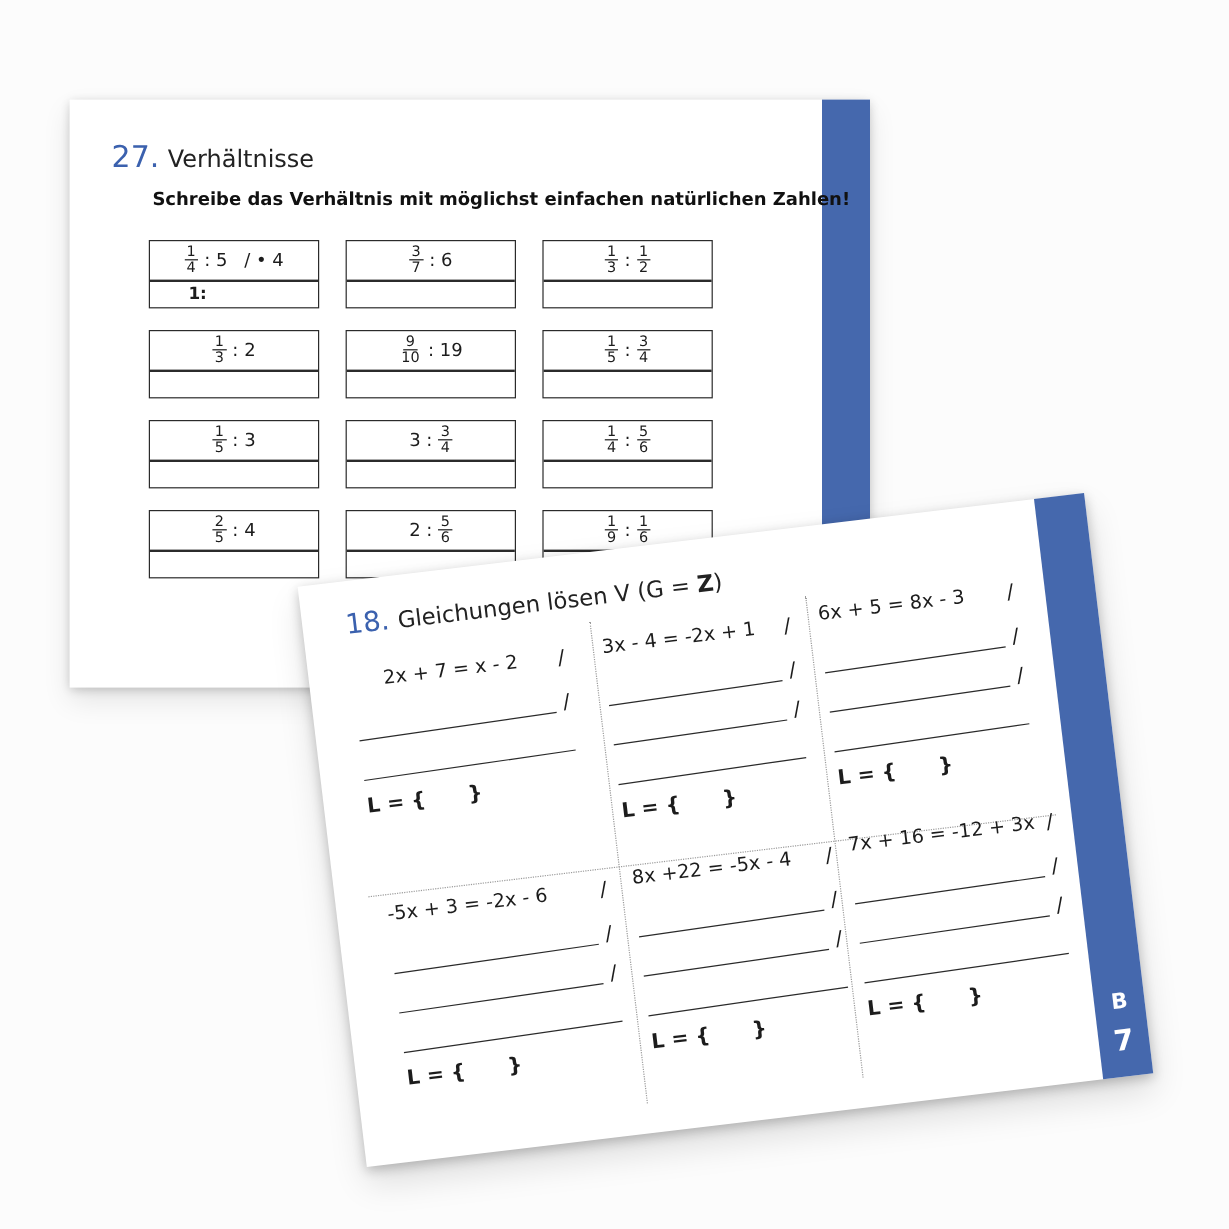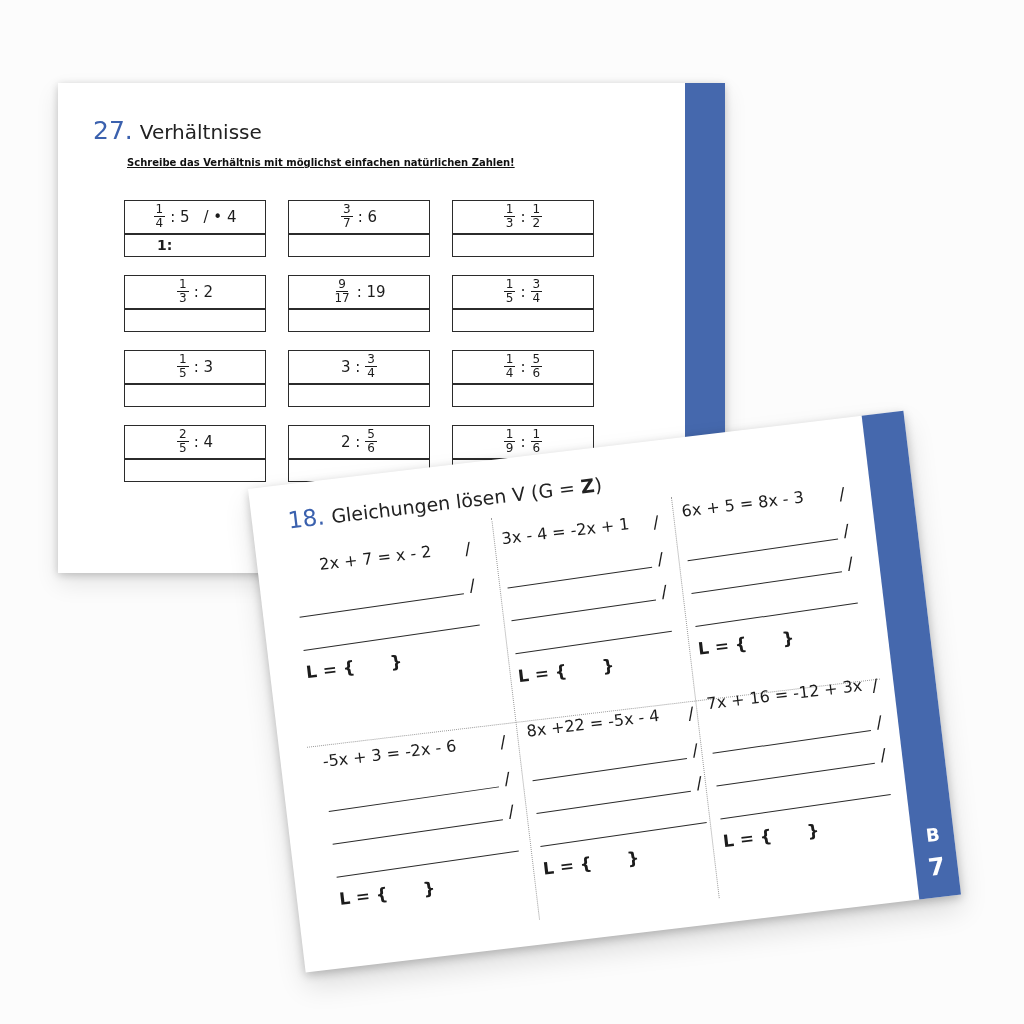--- a/index.html
+++ b/index.html
@@ -21,21 +21,21 @@
     box-shadow:0 3px 10px rgba(0,0,0,.22),0 14px 28px rgba(0,0,0,.13);
     z-index:2;
   }
   .stripe{position:absolute;top:0;right:0;bottom:0;width:40px;background:#4568ad;}
   .p18 .stripe{width:42px;}
 
   
   .p27 .ptitle{position:absolute;left:35px;top:26px;margin:0;font-weight:400;white-space:nowrap;}
   .pgnum{font-size:25px;color:#3b61ae;}
   .pgtitle{font-size:20px;color:#222;margin-left:7px;}
-  .instruction{position:absolute;left:69px;top:74px;margin:0;font-size:10px;font-weight:bold;color:#111;white-space:nowrap;text-decoration:underline;}
+  .instruction{position:absolute;left:69px;top:74px;margin:0;font-size:15px;font-weight:bold;color:#111;white-space:nowrap;}
   .ratio-grid{
     position:absolute;left:66px;top:117px;
     display:grid;grid-template-columns:repeat(3,142px);column-gap:22px;row-gap:18px;
   }
   .rbox{height:57px;box-sizing:border-box;border:1.5px solid #2b2b2b;display:flex;flex-direction:column;background:#fff;}
   .rbox-top{flex:1.5;display:flex;align-items:center;justify-content:center;gap:5px;font-size:15px;border-bottom:2px solid #2b2b2b;}
   .rbox-bottom{flex:1;display:flex;align-items:center;}
   .rbox-answer{font-weight:bold;font-size:14px;padding-left:32px;}
   .frac{display:inline-flex;flex-direction:column;align-items:center;font-size:12px;line-height:1.15;}
   .frac .fnum{border-bottom:1.2px solid #1c1c1c;padding:0 2px;}
@@ -122,21 +122,21 @@
             <span class="fden">3</span>
           </span>
           <span class="tok">: 2</span>
         </div>
         <div class="rbox-bottom"></div>
       </div>
       <div class="rbox">
         <div class="rbox-top">
           <span class="frac">
             <span class="fnum">9</span>
-            <span class="fden">17</span>
+            <span class="fden">10</span>
           </span>
           <span class="tok">: 19</span>
         </div>
         <div class="rbox-bottom"></div>
       </div>
       <div class="rbox">
         <div class="rbox-top">
           <span class="frac">
             <span class="fnum">1</span>
             <span class="fden">5</span>

